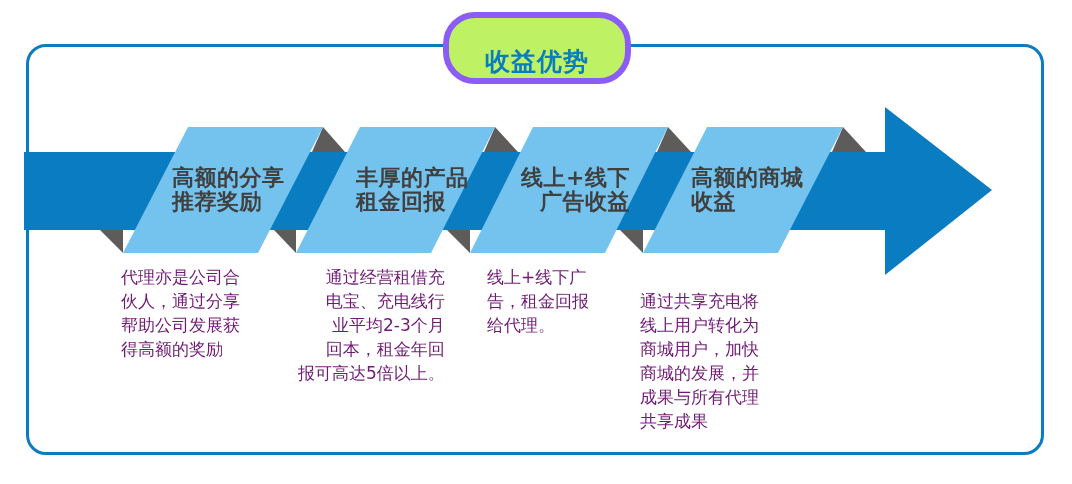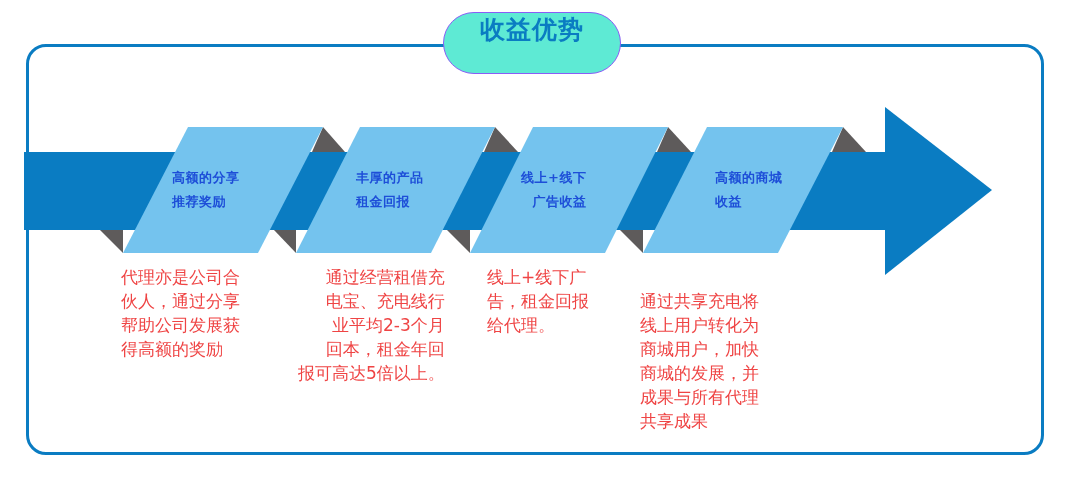--- a/index.html
+++ b/index.html
@@ -1,27 +1,27 @@
 <!DOCTYPE html>
 <html><head>
   <meta charset="utf-8">
   <style>
     html, body { margin: 0; padding: 0; background: #ffffff; }
     body { width: 1072px; height: 484px; position: relative; overflow: hidden;
            font-family: "DejaVu Sans", "Liberation Sans", sans-serif; }
     .frame { position: absolute; left: 26px; top: 44px; width: 1012px; height: 405px;
              border: 3px solid #0a7cc2; border-radius: 20px; box-sizing: content-box; }
     .title-pill { position: absolute; left: 443px; top: 12px; width: 176px; height: 60px;
-                  border: 1px solid #8b5cf6; border-radius: 32px; background: #5eead4;
-                  display: flex; align-items: flex-start; justify-content: center; }
+                  border: 6px solid #8b5cf6; border-radius: 32px; background: #bef264;
+                  display: flex; align-items: flex-end; justify-content: center; }
     .title-text { color: #0a7cc2; font-weight: bold; font-size: 25px; letter-spacing: 1px; }
     svg.flow { position: absolute; left: 0; top: 0; }
-    .panel-title { position: absolute; color: #1d4ed8; font-weight: bold; font-size: 13px;
+    .panel-title { position: absolute; color: #404040; font-weight: bold; font-size: 22px;
                    line-height: 24px; white-space: pre-line; letter-spacing: 0.5px; }
-    .desc { position: absolute; color: #ef4444; font-size: 17px; line-height: 24px;
+    .desc { position: absolute; color: #701a75; font-size: 17px; line-height: 24px;
             white-space: pre-line; }
   </style>
 </head>
 <body>
 
 <div class="frame"></div>
 
 <div class="title-pill">
   <span class="title-text">收益优势</span>
 </div>
@@ -48,21 +48,21 @@
   <polygon points="533,127 668,127 605,253 470,253" fill="#74c3ee"></polygon>
   <polygon points="707,127 843,127 778,253 643,253" fill="#74c3ee"></polygon>
 </svg>
 
 <div class="panel-title" style="left:172px; top:166px;">高额的分享
 推荐奖励</div>
 <div class="panel-title" style="left:356px; top:166px;">丰厚的产品
 租金回报</div>
 <div class="panel-title" style="left:521px; top:166px;text-align:right;">线上+线下
 广告收益</div>
-<div class="panel-title" style="left:691px; top:166px;margin-left:24px;">高额的商城
+<div class="panel-title" style="left:691px; top:166px;">高额的商城
 收益</div>
 
 <div class="desc" style="left:121px; top:265px;">代理亦是公司合
 伙人，通过分享
 帮助公司发展获
 得高额的奖励</div>
 <div class="desc" style="left:298px; top:265px;text-align:right;">通过经营租借充
 电宝、充电线行
 业平均2-3个月
 回本，租金年回

